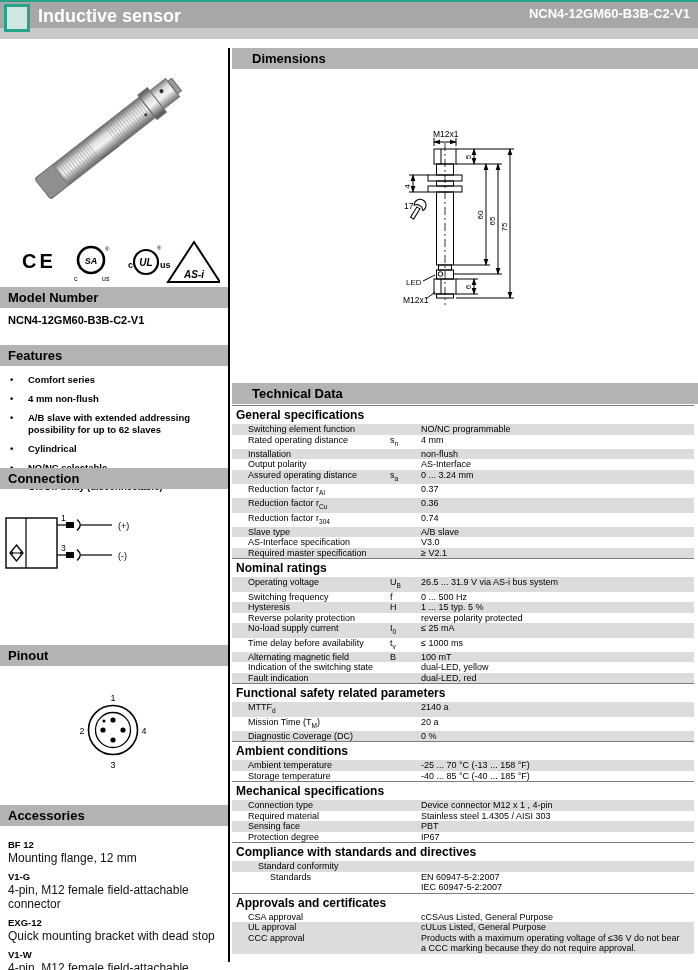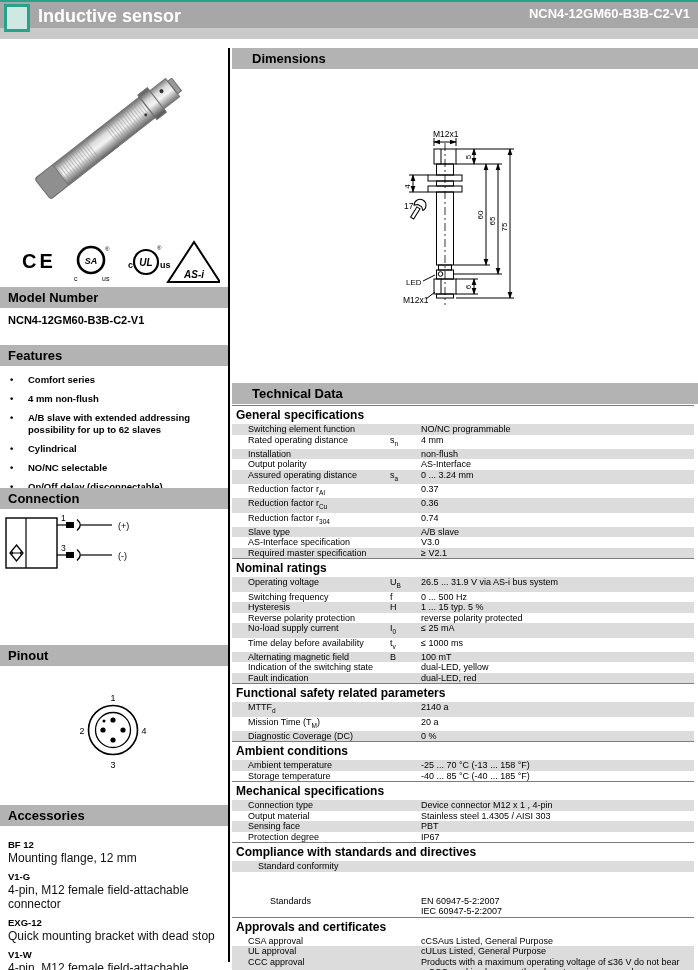--- a/index.html
+++ b/index.html
@@ -28,21 +28,21 @@
   .acc-desc{font-size:12px;margin-top:1px;color:#111;}
   
   .tech{left:232px;top:405px;width:462px;}
   .spec-group{font-size:12px;font-weight:bold;border-top:1px solid #7d7d7d;
               padding:2px 0 2px 4px;}
   .spec-row{display:grid;grid-template-columns:142px 31px 1fr;
             padding-left:16px;padding-right:10px;
             font-size:9px;line-height:10.5px;min-height:10.5px;align-items:start;}
   .spec-row.gray{background:#dcdcdc;}
   .spec-row.ind1{padding-left:26px;grid-template-columns:132px 31px 1fr;}
-  .spec-row.ind2{padding-left:38px;grid-template-columns:120px 31px 1fr;margin-top:24px;}
+  .spec-row.ind2{padding-left:38px;grid-template-columns:120px 31px 1fr;}
   sub{font-size:6.5px;}
   svg text{font-family:"Liberation Sans","DejaVu Sans",sans-serif;}
 </style>
 </head>
 <body>
 
 <div class="abs hdr"></div>
 <div class="abs hdr-strip"></div>
 <div class="abs hdr-sq"></div>
 <div class="abs hdr-title">Inductive sensor</div>
@@ -105,21 +105,21 @@
 <div class="abs bar bar-l" style="top:345px;">Features</div>
 <div class="abs feat-list">
     <div class="feat-item"><span class="bullet">•</span><span>Comfort series</span></div>
     <div class="feat-item"><span class="bullet">•</span><span>4 mm non-flush</span></div>
     <div class="feat-item"><span class="bullet">•</span><span>A/B slave with extended addressing possibility for up to 62 slaves</span></div>
     <div class="feat-item"><span class="bullet">•</span><span>Cylindrical</span></div>
     <div class="feat-item"><span class="bullet">•</span><span>NO/NC selectable</span></div>
     <div class="feat-item"><span class="bullet">•</span><span>On/Off delay (disconnectable)</span></div>
   </div>
 
-<div class="abs bar bar-l" style="top:468px;margin-top:20px;">Connection</div>
+<div class="abs bar bar-l" style="top:468px;">Connection</div>
 <svg class="abs" style="left:0;top:498px;" width="228" height="110" viewBox="0 0 228 110">
   <rect x="6" y="20" width="51" height="50" fill="none" stroke="#000" stroke-width="1.4"></rect>
   <line x1="26" y1="20" x2="26" y2="70" stroke="#000" stroke-width="1.2"></line>
   <g>
     <polygon points="16.5,47 23,55 16.5,63 10,55" fill="none" stroke="#000" stroke-width="1.3"></polygon>
     <line x1="13" y1="55" x2="20" y2="55" stroke="#000" stroke-width="1"></line>
     <polygon points="20,53.4 23,55 20,56.6" fill="#000"></polygon>
     <polygon points="13,53.4 10,55 13,56.6" fill="#000"></polygon>
   </g>
   <text x="61" y="23" font-size="8.5">1</text>
@@ -363,21 +363,21 @@
       <div class="c-sym"></div>
       <div class="c-val">-40 ... 85 °C (-40 ... 185 °F)</div>
     </div>
     <div class="spec-group">Mechanical specifications</div>
     <div class="spec-row gray">
       <div class="c-label"><span>Connection type</span></div>
       <div class="c-sym"></div>
       <div class="c-val">Device connector M12 x 1 , 4-pin</div>
     </div>
     <div class="spec-row">
-      <div class="c-label"><span>Output material</span></div>
+      <div class="c-label"><span>Required material</span></div>
       <div class="c-sym"></div>
       <div class="c-val">Stainless steel 1.4305 / AISI 303</div>
     </div>
     <div class="spec-row gray">
       <div class="c-label"><span>Sensing face</span></div>
       <div class="c-sym"></div>
       <div class="c-val">PBT</div>
     </div>
     <div class="spec-row">
       <div class="c-label"><span>Protection degree</span></div>

